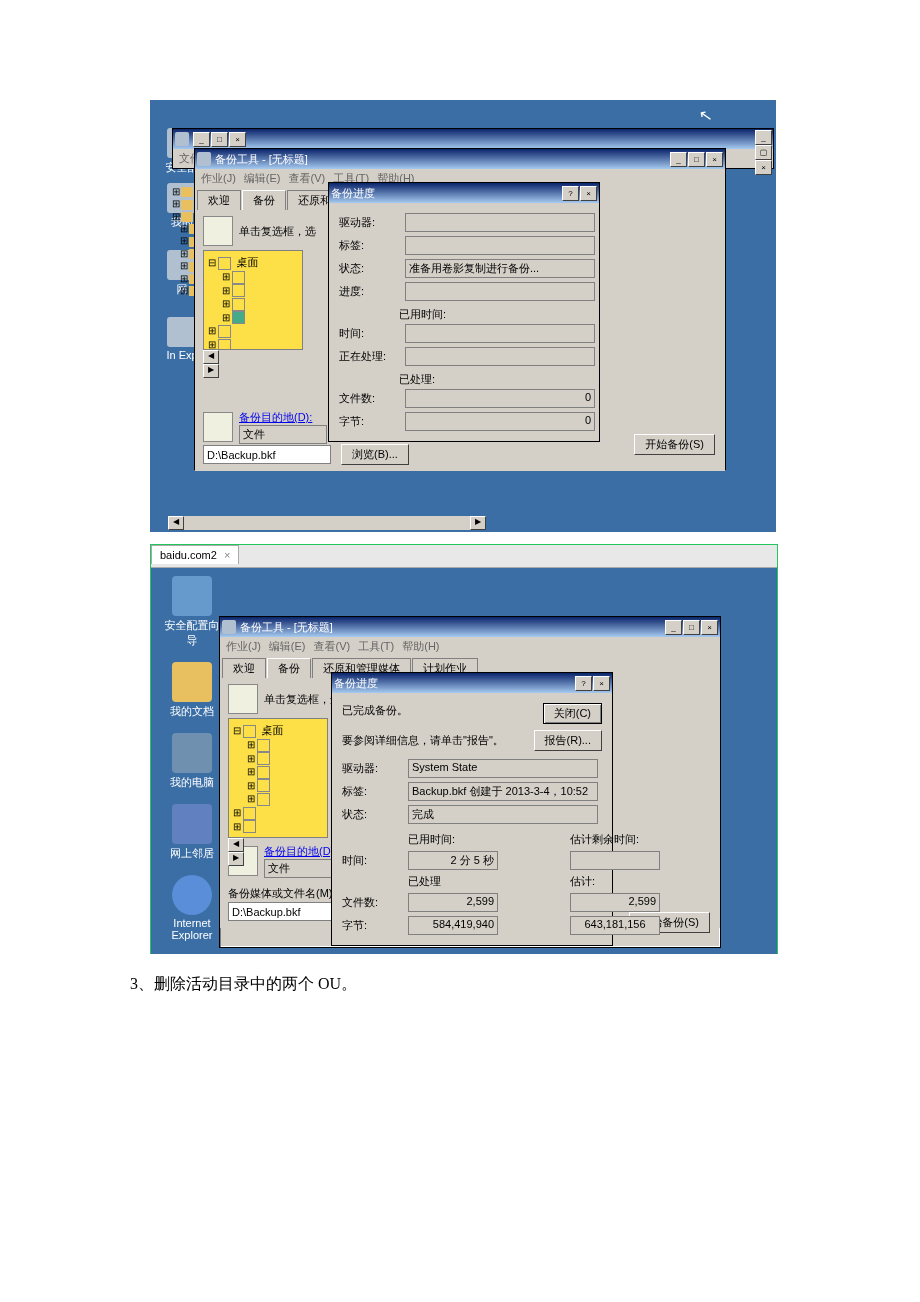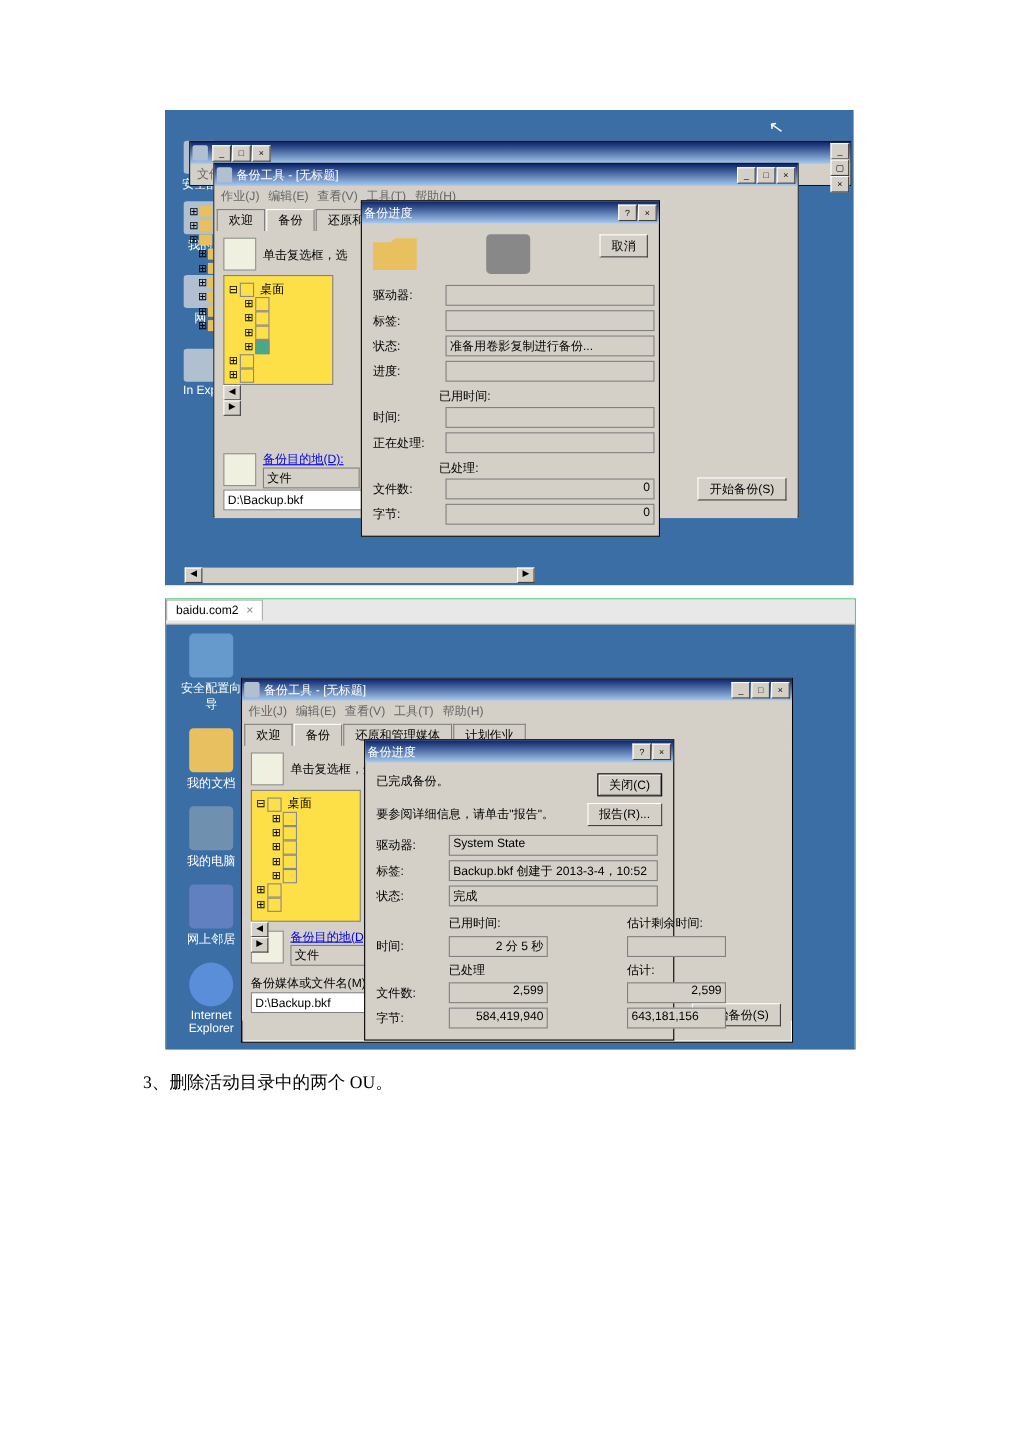--- a/index.html
+++ b/index.html
@@ -176,25 +176,20 @@
 
 <div class="dlg" style="left:178px;top:82px;width:270px">
   <div class="tb">
     <div class="ttl">备份进度</div>
     <div class="btns">
               <div class="wb">?</div>
               <div class="wb">×</div>
             </div>
   </div>
   <div class="dbody">
-    <div style="display:flex;justify-content:space-between;align-items:flex-start;margin-bottom:10px">
-      <div class="icn fold"></div>
-      <div class="icn tape"></div>
-      <button class="btn">取消</button>
-    </div>
     <div class="grid">
       <div class="lbl">驱动器:</div>
               <div class="inp ro"></div>
       <div class="lbl">标签:</div>
               <div class="inp ro"></div>
       <div class="lbl">状态:</div>
               <div class="inp ro">准备用卷影复制进行备份...</div>
       <div class="lbl">进度:</div>
               <div class="inp ro"></div>
     </div>
@@ -352,21 +347,21 @@
                 <div class="lbl">已处理</div>
                 <div></div>
                 <div class="lbl">估计:</div>
       <div class="lbl">文件数:</div>
                 <div class="inp ro" style="text-align:right">2,599</div>
                 <div></div>
                 <div class="inp ro" style="text-align:right">2,599</div>
       <div class="lbl">字节:</div>
                 <div class="inp ro" style="text-align:right">584,419,940</div>
                 <div></div>
-                <div class="inp ro" style="text-align:left">643,181,156</div>
+                <div class="inp ro" style="text-align:center">643,181,156</div>
     </div>
   </div>
 </div>
 
 </div>
 </div>
 </div>
 
 <div class="caption">3、删除活动目录中的两个 OU。</div>
 

